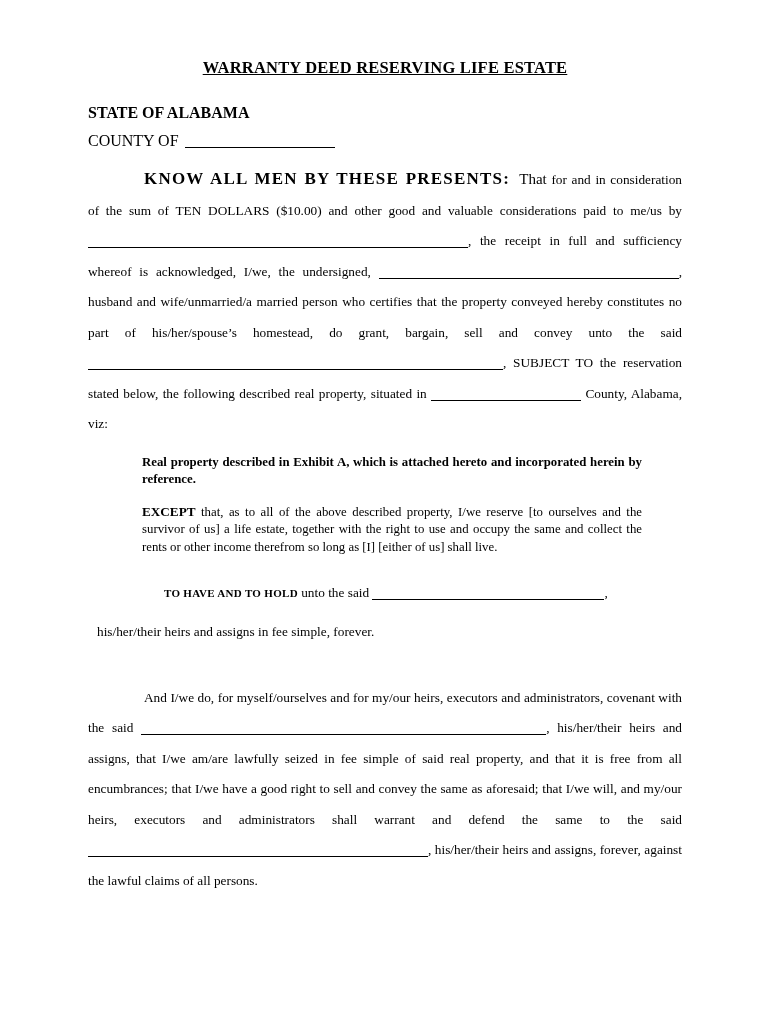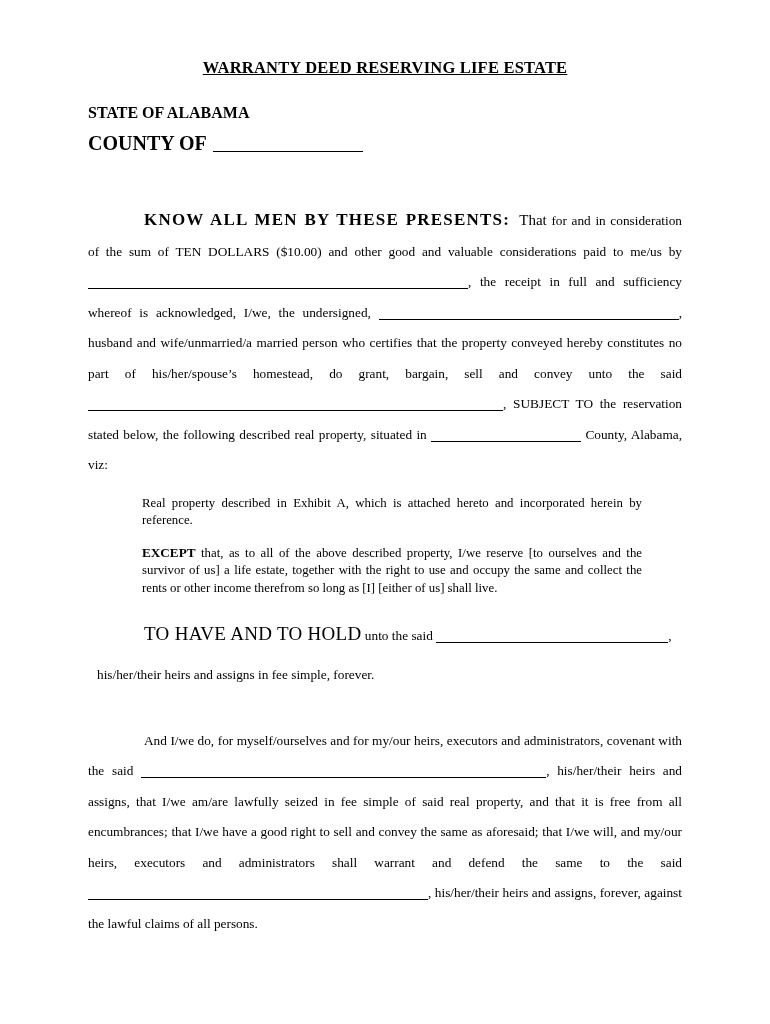--- a/index.html
+++ b/index.html
@@ -28,23 +28,23 @@
     text-decoration: underline;
     letter-spacing: 0.2px;
     margin: 0 0 26px 0;
   }
   .state-line {
     font-weight: bold;
     font-size: 16px;
     margin: 0 0 10px 0;
   }
   .county-line {
-    font-weight: bold;
-    font-size: 20px;
-    margin: 0 0 50px 0;
+    font-weight: normal;
+    font-size: 16px;
+    margin: 0 0 14px 0;
     white-space: nowrap;
   }
   .county-blank {
     display: inline-block;
     width: 150px;
     border-bottom: 1.6px solid #000;
     vertical-align: -2px;
     margin-left: 6px;
   }
   p.body {
@@ -81,37 +81,37 @@
   .b-405 { width: 405px; }
   .b-340 { width: 340px; }
   .indent-block {
     margin: 14px 0 0 54px;
     font-size: 12.8px;
     line-height: 17.5px;
     text-align: justify;
     width: 500px;
   }
   .indent-block.bold {
-    font-weight: normal;
+    font-weight: bold;
   }
   .indent-block .kw {
     font-weight: bold;
     font-size: 13.2px;
     margin-top: 13px;
   }
   .hold-line {
     margin: 22px 0 0 0;
     font-size: 13.3px;
     line-height: 30px;
   }
   .hold-kw {
-    font-weight: normal;
-    font-size: 19px;
+    font-weight: bold;
+    font-size: 11px;
     letter-spacing: 0.3px;
-    margin-left: 56px;
+    margin-left: 76px;
   }
   .plain-line {
     font-size: 13.3px;
     line-height: 30.5px;
     margin: 9px;
   }
   .gap {
     height: 26px;
   }
 </style>

